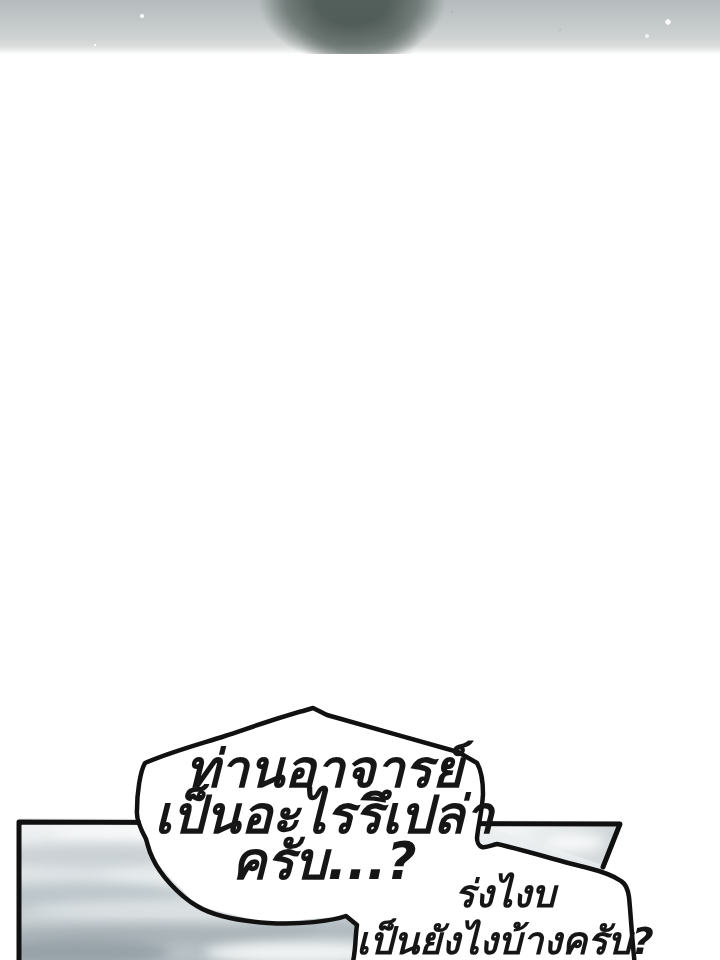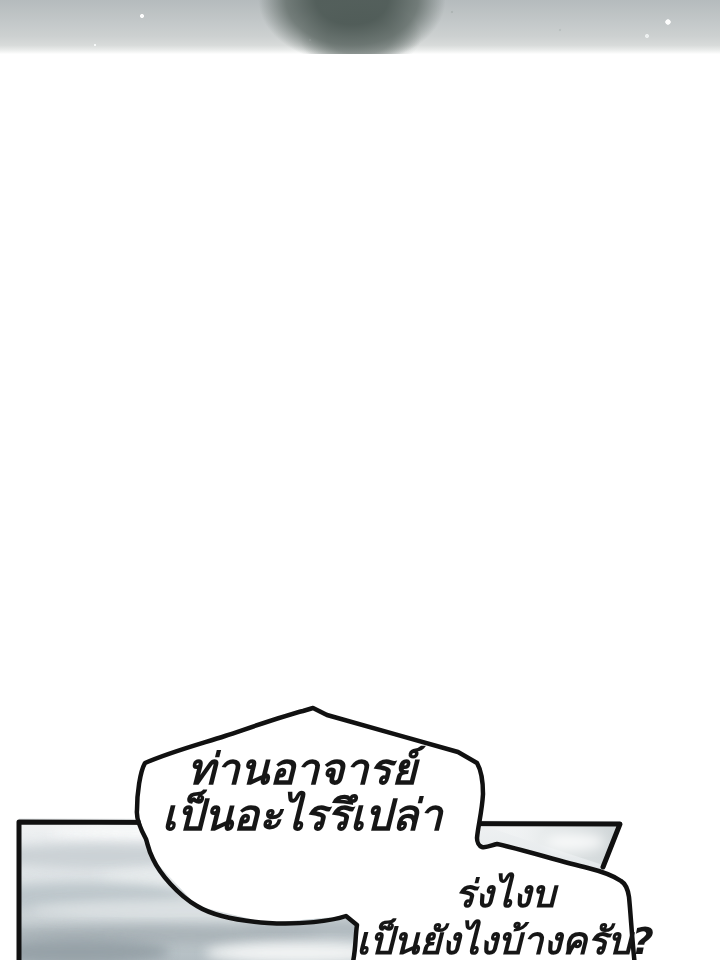--- a/index.html
+++ b/index.html
@@ -25,21 +25,21 @@
 
   .panel-art{position:absolute;left:0;top:0;width:720px;height:960px;}
 
   
   .bubble-text{
     position:absolute;text-align:center;color:#161616;
     font-weight:700;font-style:italic;
     font-family:"DejaVu Sans","Liberation Sans",sans-serif;
   }
   .bubble-text .line{display:block;white-space:nowrap;}
-  .bubble1-text{left:122px;top:746px;width:360px;font-size:43px;line-height:46px;}
+  .bubble1-text{left:144px;top:746px;width:360px;font-size:52px;line-height:46px;}
   .bubble2-text{left:352px;top:871px;width:306px;font-size:38px;line-height:47px;}
 </style>
 </head>
 <body>
 
 <div class="page">
 
   <div class="top-strip"></div>
 
   <svg class="panel-art" viewBox="0 0 720 960" width="720" height="960">
@@ -108,20 +108,21 @@
              C 487,848 492,845 497,844
              C 520,849 556,860 588,868
              C 600,871 614,876 621,881
              C 626,884 628,890 629,897
              C 631,917 632,940 635,966" stroke="#111111"></path>
   </svg>
 
   <div class="bubble-text bubble1-text">
     <span class="line">ท่านอาจารย์</span>
     <span class="line">เป็นอะไรรึเปล่า</span>
+    <span class="line">ครับ...?</span>
   </div>
 
   <div class="bubble-text bubble2-text">
     <span class="line">ร่งไงบ</span>
     <span class="line">เป็นยังไงบ้างครับ?</span>
   </div>
 
 </div>
 
 </body></html>

